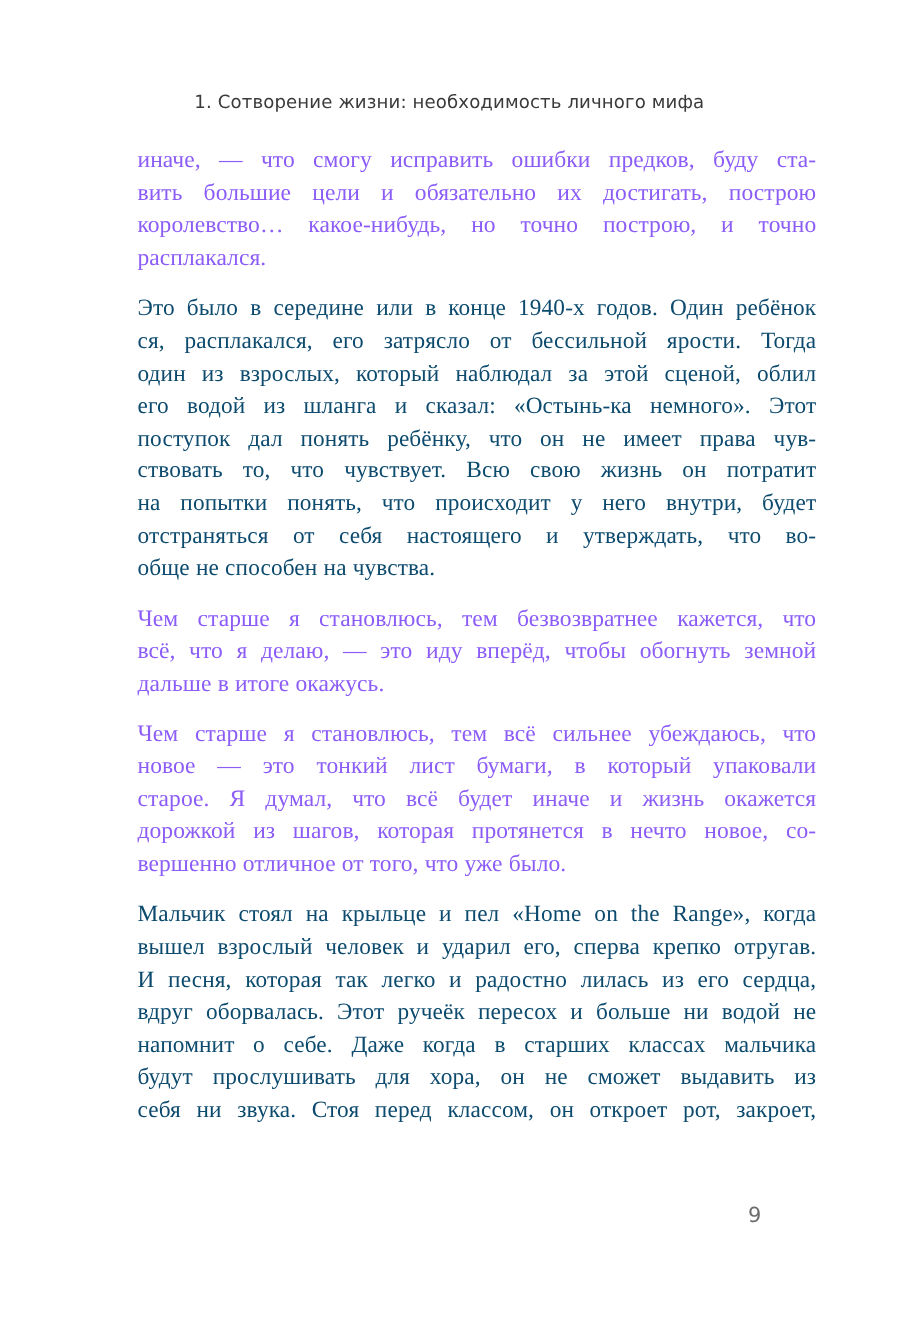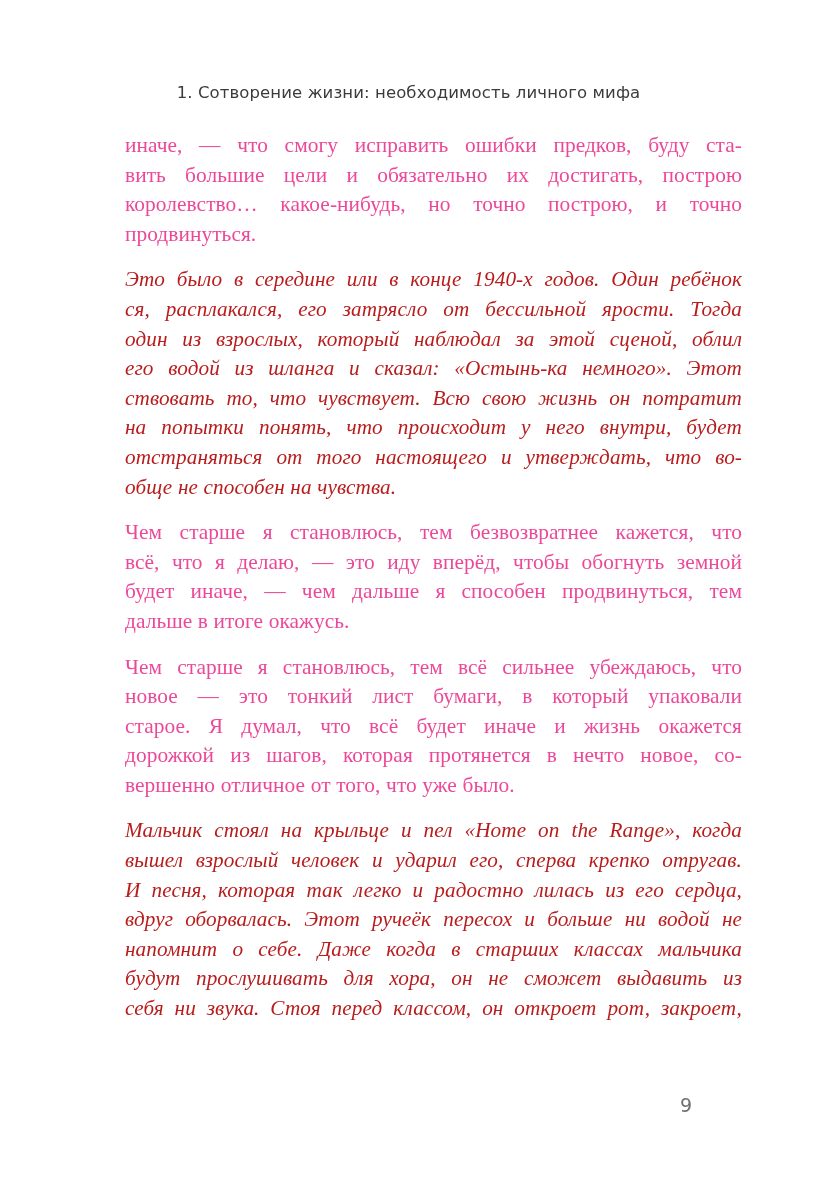--- a/index.html
+++ b/index.html
@@ -38,37 +38,36 @@
     left: 100px;
     top: 131px;
     width: 617px;
   }
 
   .para {
     margin: 0 0 16px 0;
     font-family: "Liberation Serif", "DejaVu Serif", serif;
     font-size: 21.4px;
     line-height: 29.6px;
-    color: #ec4899;
+    color: #8b5cf6;
     text-align: justify;
     text-justify: inter-word;
     letter-spacing: 0.05px;
     word-spacing: 0.2px;
     -webkit-font-smoothing: antialiased;
   }
 
   .para:last-child {
     margin-bottom: 4px;
   }
 
   .para.italic {
-    font-style: italic;
     font-size: 21.2px;
     letter-spacing: 0.1px;
-    color: #b91c1c;
+    color: #0c4a6e;
   }
 
   
   .para .line {
     display: block;
     white-space: nowrap;
   }
 
   .para .line.justified {
     text-align: justify;
@@ -92,38 +91,38 @@
 <div class="page">
 
   <div class="running-head">1. Сотворение жизни: необходимость личного мифа</div>
 
   <div class="text-column">
 
     <p class="para roman">
       <span class="line justified">иначе, — что смогу исправить ошибки предков, буду ста-</span>
       <span class="line justified">вить большие цели и обязательно их достигать, построю</span>
       <span class="line justified">королевство… какое-нибудь, но точно построю, и точно</span>
-      <span class="line">продвинуться.</span>
+      <span class="line">расплакался.</span>
     </p>
 
     <p class="para italic">
       <span class="line justified">Это было в середине или в конце 1940-х годов. Один ребёнок</span>
       <span class="line justified">ся, расплакался, его затрясло от бессильной ярости. Тогда</span>
       <span class="line justified">один из взрослых, который наблюдал за этой сценой, облил</span>
       <span class="line justified">его водой из шланга и сказал: «Остынь-ка немного». Этот</span>
+      <span class="line justified">поступок дал понять ребёнку, что он не имеет права чув-</span>
       <span class="line justified">ствовать то, что чувствует. Всю свою жизнь он потратит</span>
       <span class="line justified">на попытки понять, что происходит у него внутри, будет</span>
-      <span class="line justified">отстраняться от того настоящего и утверждать, что во-</span>
+      <span class="line justified">отстраняться от себя настоящего и утверждать, что во-</span>
       <span class="line">обще не способен на чувства.</span>
     </p>
 
     <p class="para roman">
       <span class="line justified">Чем старше я становлюсь, тем безвозвратнее кажется, что</span>
       <span class="line justified">всё, что я делаю, — это иду вперёд, чтобы обогнуть земной</span>
-      <span class="line justified">будет иначе, — чем дальше я способен продвинуться, тем</span>
       <span class="line">дальше в итоге окажусь.</span>
     </p>
 
     <p class="para roman">
       <span class="line justified">Чем старше я становлюсь, тем всё сильнее убеждаюсь, что</span>
       <span class="line justified">новое — это тонкий лист бумаги, в который упаковали</span>
       <span class="line justified">старое. Я думал, что всё будет иначе и жизнь окажется</span>
       <span class="line justified">дорожкой из шагов, которая протянется в нечто новое, со-</span>
       <span class="line">вершенно отличное от того, что уже было.</span>
     </p>

